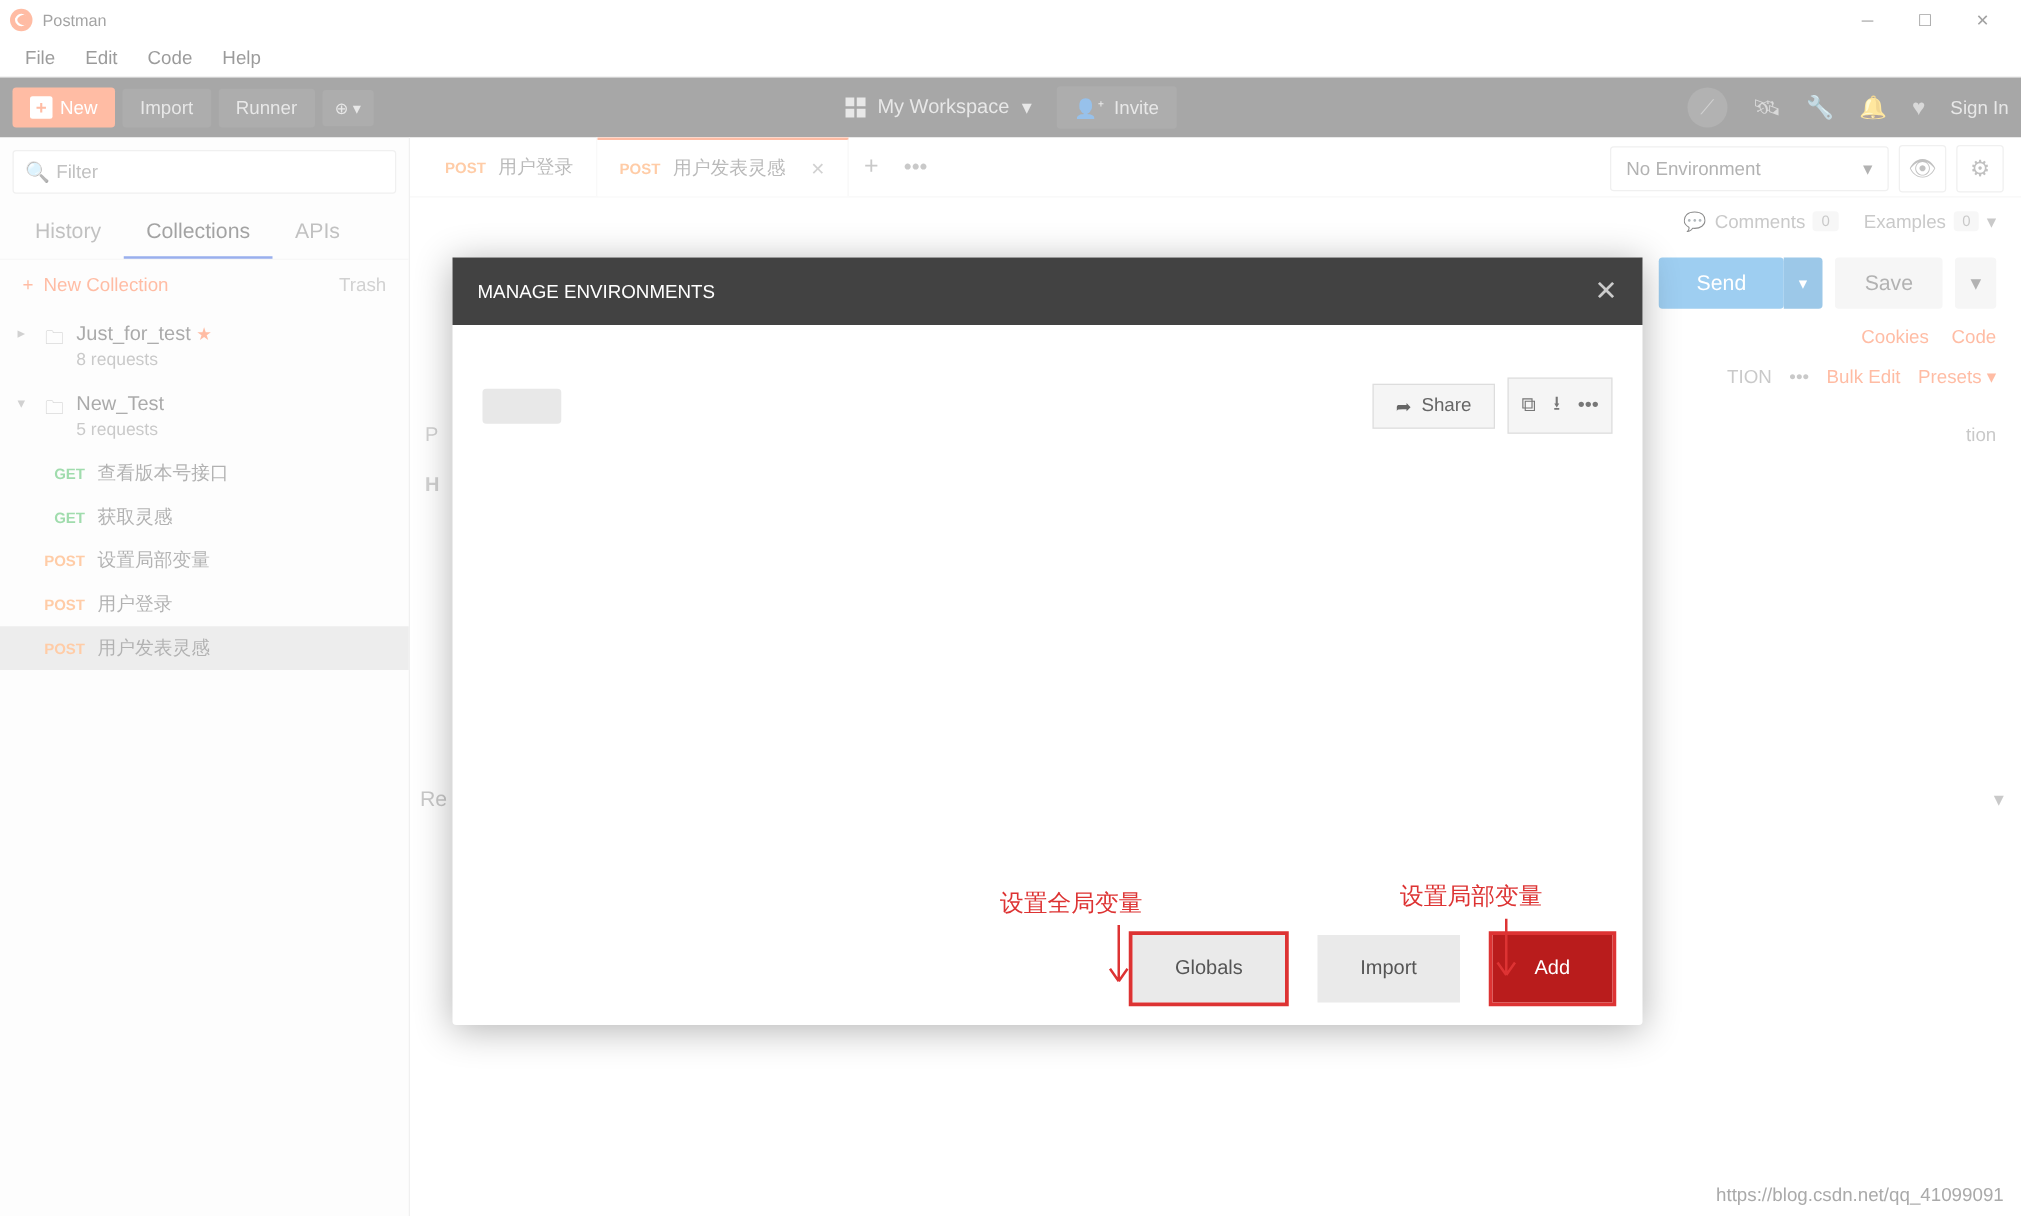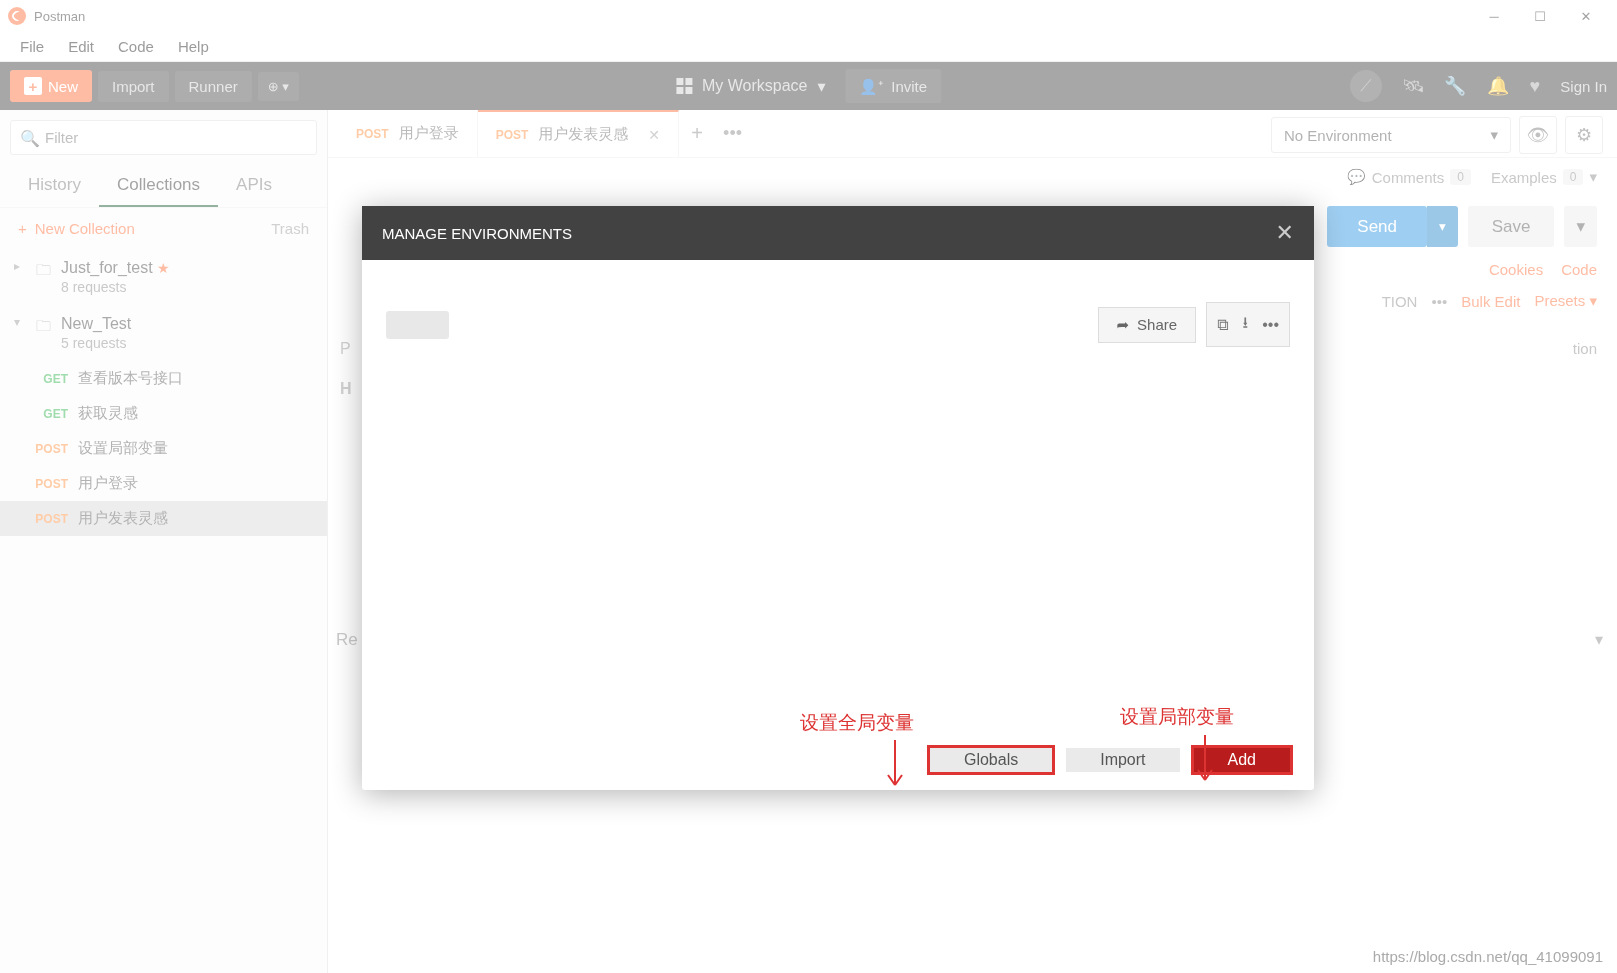--- a/index.html
+++ b/index.html
@@ -27,21 +27,21 @@
 .toolbar .ricon { color:#aaa; font-size:18px; }
 .toolbar .signin { color:#ccc; font-size:15px; }
 .main { display:flex; height:calc(100% - 110px); }
 .sidebar { width:328px; background:#fafafa; border-right:1px solid #ddd; display:flex; flex-direction:column; }
 .filter-row { padding:10px; }
 .filter-input { width:100%; padding:8px 10px 8px 34px; border:1px solid #ddd; border-radius:3px; font-size:15px; background:#fff; color:#555; }
 .filter-wrap { position:relative; }
 .filter-wrap .search-ic { position:absolute; left:10px; top:50%; transform:translateY(-50%); color:#999; font-size:16px; }
 .side-tabs { display:flex; padding:0 10px; border-bottom:1px solid #eee; }
 .side-tab { padding:10px 18px; font-size:17px; color:#777; cursor:pointer; }
-.side-tab.active { color:#333; font-weight:500; border-bottom:2px solid #14532d; }
+.side-tab.active { color:#333; font-weight:500; border-bottom:2px solid #1d4ed8; }
 .newcol-row { display:flex; padding:12px 18px; align-items:center; }
 .newcol { color:#ff6c37; font-size:15px; display:flex; align-items:center; gap:8px; }
 .trash { margin-left:auto; color:#999; font-size:15px; }
 .coll-item { padding:10px 14px; display:flex; align-items:flex-start; gap:10px; cursor:pointer; }
 .coll-item .caret { color:#999; font-size:12px; width:12px; }
 .coll-item .folder { color:#888; font-size:15px; }
 .coll-item .name { font-size:16px; color:#444; }
 .coll-item .sub { font-size:14px; color:#888; margin-top:2px; }
 .coll-item .star { color:#ff6c37; font-size:14px; }
 .req-item { padding:8px 14px 8px 30px; display:flex; align-items:center; gap:10px; cursor:pointer; }
@@ -52,21 +52,21 @@
 .req-item .reqname { font-size:15px; color:#555; }
 .content { flex:1; display:flex; flex-direction:column; background:#fff; position:relative; }
 .tabbar { height:48px; display:flex; align-items:center; padding:0 10px; border-bottom:1px solid #eee; position:relative; }
 .tab { padding:0 18px; height:100%; display:flex; align-items:center; gap:10px; font-size:15px; color:#666; border-right:1px solid #eee; position:relative; }
 .tab .method { font-size:12px; font-weight:bold; color:#ff8f3c; }
 .tab.active { border-top:2px solid #ff6c37; background:#fff; }
 .tab .close { color:#999; font-size:14px; margin-left:10px; }
 .tabbar .addtab { width:36px; text-align:center; color:#888; font-size:20px; }
 .tabbar .dots { color:#888; font-size:18px; padding:0 8px; }
 .env-row { position:absolute; right:14px; top:6px; display:flex; gap:8px; align-items:center; }
-.env-select { width:240px; padding:8px 12px; border:1px solid #ddd; border-radius:3px; font-size:15px; color:#555; background:#fff; display:flex; justify-content:space-between; align-items:center; }
+.env-select { width:223px; padding:8px 12px; border:1px solid #ddd; border-radius:3px; font-size:15px; color:#555; background:#fff; display:flex; justify-content:space-between; align-items:center; }
 .env-btn { width:38px; height:38px; border:1px solid #ddd; border-radius:3px; display:flex; align-items:center; justify-content:center; color:#777; font-size:18px; }
 .metarow { padding:10px 20px; display:flex; justify-content:flex-end; gap:20px; }
 .metabtn { display:flex; align-items:center; gap:6px; font-size:15px; color:#888; }
 .metabtn .badge { background:#eee; color:#888; padding:1px 7px; border-radius:3px; font-size:12px; }
 .reqbar { padding:10px 20px; display:flex; gap:10px; }
 .send-btn { background:#2893df; color:#fff; padding:10px 30px; border:none; font-size:17px; border-radius:3px; display:flex; align-items:center; }
 .send-caret { background:#2485cc; color:#fff; padding:10px 12px; border:none; border-radius:0 3px 3px 0; margin-left:-10px; }
 .save-btn { background:#eaeaea; color:#555; padding:10px 24px; border:none; font-size:17px; border-radius:3px; }
 .linksrow { padding:4px 20px; display:flex; justify-content:flex-end; gap:18px; font-size:15px; }
 .linksrow .link { color:#ff6c37; }
@@ -80,21 +80,21 @@
 .modal-header .close { margin-left:auto; color:#ccc; font-size:22px; cursor:pointer; }
 .modal-body { padding:24px; min-height:470px; }
 .modal-desc { color:#888; font-size:16px; line-height:1.6; }
 .modal-desc a { color:#ff6c37; text-decoration:none; }
 .env-toolbar { margin-top:18px; display:flex; align-items:center; }
 .env-name-chip { background:#e8e8e8; color:#bbb; padding:6px 22px; border-radius:3px; font-size:14px; }
 .env-toolbar .spacer { flex:1; }
 .env-toolbar .share-btn { border:1px solid #ddd; padding:8px 18px; display:flex; align-items:center; gap:8px; color:#666; font-size:15px; background:#f5f5f5; }
 .env-toolbar .iconbox { border:1px solid #ddd; padding:8px 10px; display:flex; align-items:center; gap:14px; color:#777; font-size:16px; background:#f5f5f5; margin-left:10px; }
 .modal-footer { display:flex; justify-content:flex-end; gap:14px; padding:18px 24px; }
-.modal-btn { padding:3px 34px; font-size:16px; border:none; cursor:pointer; }
+.modal-btn { padding:18px 34px; font-size:16px; border:none; cursor:pointer;margin-left:12px; }
 .modal-btn.globals { background:#eaeaea; color:#555; outline:3px solid #d33; }
 .modal-btn.import { background:#eaeaea; color:#555; }
 .modal-btn.add { background:#b91c1c; color:#fff; outline:3px solid #d33; }
 .annotation { position:absolute; color:#d33; font-size:19px; z-index:30; pointer-events:none; }
 .arrow-down { position:absolute; z-index:30; pointer-events:none; }
 .arrow-down svg { width:30px; height:60px; }
 .watermark { position:absolute; right:14px; bottom:8px; color:#aaa; font-size:15px; z-index:30; }
 </style>
 </head>
 <body>

